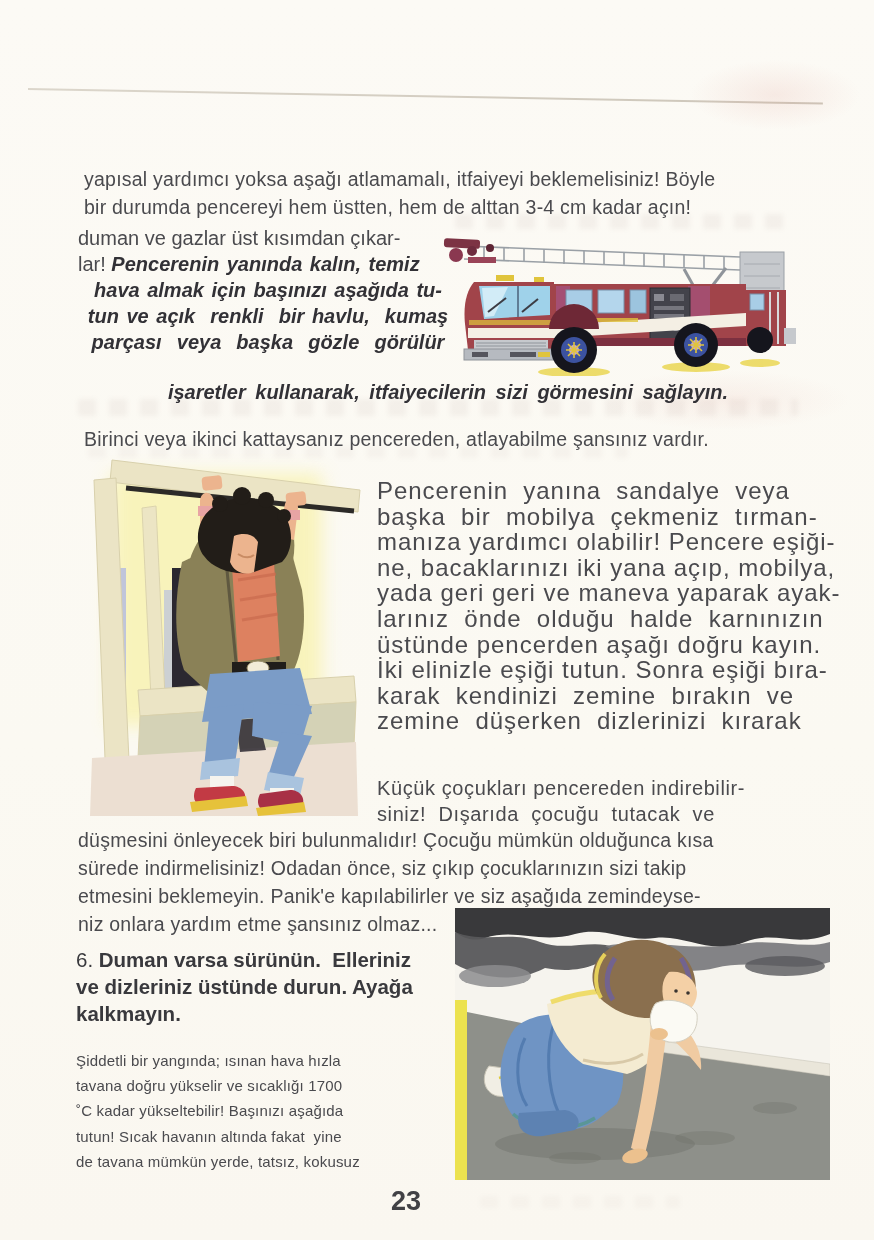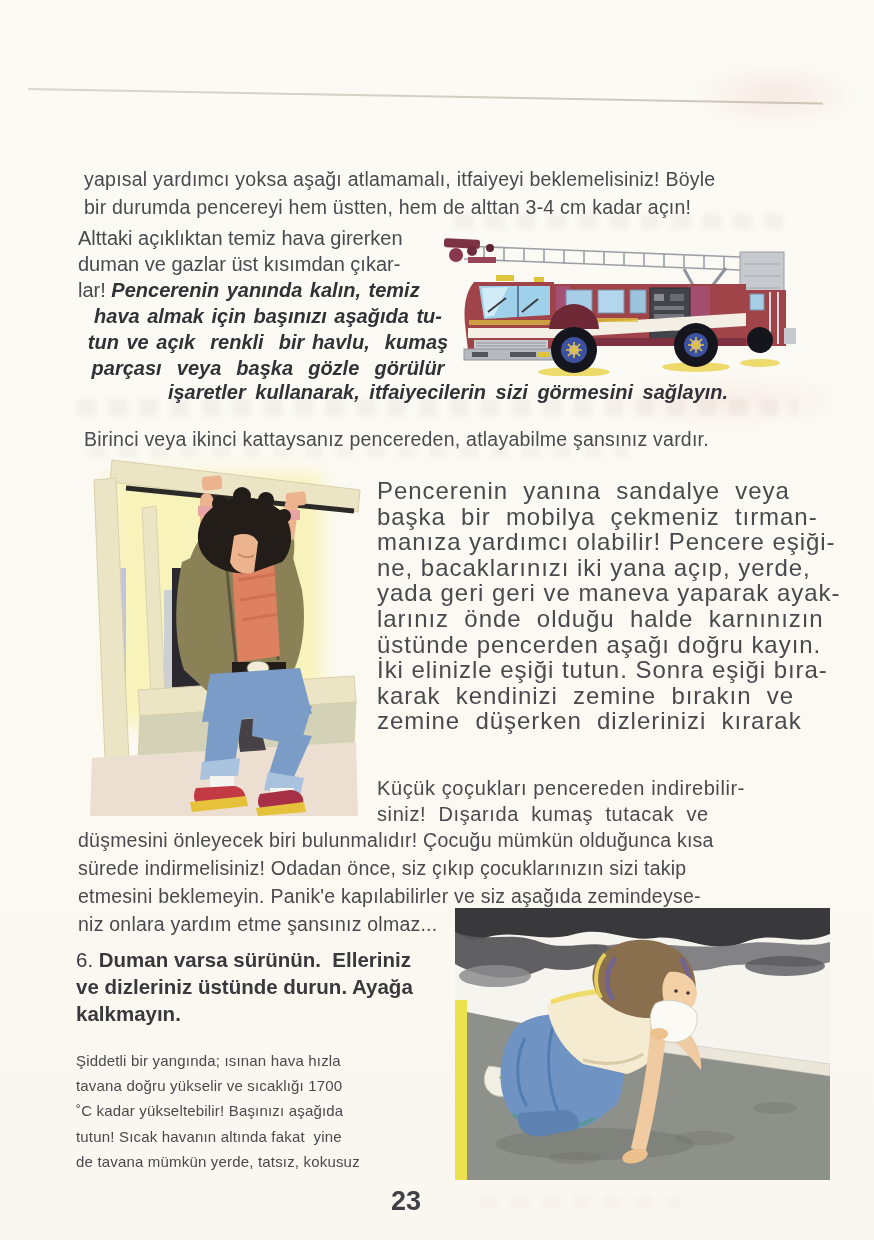--- a/index.html
+++ b/index.html
@@ -30,21 +30,20 @@
   <div class="tint" style="left:690px;top:60px;width:170px;height:70px;background:radial-gradient(closest-side,rgba(224,168,158,.20),rgba(224,168,158,0));"></div>
   <div class="tint" style="left:600px;top:370px;width:250px;height:60px;background:radial-gradient(closest-side,rgba(224,168,158,.14),rgba(224,168,158,0));"></div>
 
   <div class="tx reg" style="left:84px;top:166px;width:740px;line-height:27.5px;">
       <div class="tline">yapısal yardımcı yoksa aşağı atlamamalı, itfaiyeyi beklemelisiniz! Böyle</div>
       <div class="tline">bir durumda pencereyi hem üstten, hem de alttan 3-4 cm kadar açın!</div>
     </div>
 
   <div class="tx" style="left:78px;top:225px;width:380px;font-size:20px;line-height:26px;">
     <div>
-        <div class="tline">Alttaki açıklıktan temiz hava girerken</div>
         <div class="tline">duman ve gazlar üst kısımdan çıkar-</div>
       </div>
     <div class="tline"><span>lar! </span><span class="em" style="word-spacing:2px;">Pencerenin yanında kalın, temiz</span></div>
     <div class="em" style="word-spacing:2px;">
         <div class="tline">hava almak için başınızı aşağıda tu-</div>
         <div class="tline">tun ve açık  renkli  bir havlu,  kumaş</div>
         <div class="tline">parçası  veya  başka  gözle  görülür</div>
       </div>
   </div>
   <div class="tx em" style="left:78px;top:381px;width:740px;font-size:20px;word-spacing:4px;">işaretler  kullanarak,  itfaiyecilerin  sizi  görmesini  sağlayın.</div>
@@ -221,32 +220,32 @@
       <polygon points="104,352 160,346 162,356 106,362" fill="#e6c23a"></polygon>
       <path d="M174,344 C168,356 176,364 190,362 L216,356 C220,348 214,340 204,340 Z" fill="#a83046"></path>
       <polygon points="170,358 218,352 220,362 172,366" fill="#e6c23a"></polygon>
     </g>
   </svg>
 
   <div class="tx" style="left:377px;top:478px;width:450px;font-size:24px;line-height:25.6px;letter-spacing:.04em;">
       <div class="tline">Pencerenin  yanına  sandalye  veya</div>
       <div class="tline">başka  bir  mobilya  çekmeniz  tırman-</div>
       <div class="tline">manıza yardımcı olabilir! Pencere eşiği-</div>
-      <div class="tline">ne, bacaklarınızı iki yana açıp, yerde,</div>
+      <div class="tline">ne, bacaklarınızı iki yana açıp, mobilya,</div>
       <div class="tline">yada geri geri ve maneva yaparak ayak-</div>
       <div class="tline">larınız  önde  olduğu  halde  karnınızın</div>
       <div class="tline">üstünde pencerden aşağı doğru kayın.</div>
       <div class="tline">İki elinizle eşiği tutun. Sonra eşiği bıra-</div>
       <div class="tline">karak  kendinizi  zemine  bırakın  ve</div>
       <div class="tline">zemine  düşerken  dizlerinizi  kırarak</div>
     </div>
 
   <div class="tx" style="left:377px;top:775px;width:450px;font-size:20px;line-height:26px;letter-spacing:.03em;">
       <div class="tline">Küçük çoçukları pencereden indirebilir-</div>
-      <div class="tline">siniz!  Dışarıda  kumaş  tutacak  ve</div>
+      <div class="tline">siniz!  Dışarıda  çocuğu  tutacak  ve</div>
     </div>
   <div class="tx reg" style="left:78px;top:826px;width:760px;line-height:28px;">
       <div class="tline">düşmesini önleyecek biri bulunmalıdır! Çocuğu mümkün olduğunca kısa</div>
       <div class="tline">sürede indirmelisiniz! Odadan önce, siz çıkıp çocuklarınızın sizi takip</div>
       <div class="tline">etmesini beklemeyin. Panik'e kapılabilirler ve siz aşağıda zemindeyse-</div>
       <div class="tline">niz onlara yardım etme şansınız olmaz...</div>
     </div>
 
   <div class="tx" style="left:76px;top:946px;width:390px;font-size:20.5px;line-height:27px;font-weight:bold;color:#39393d;">
     <div class="tline"><span class="hnum">6. </span><span>Duman varsa sürünün.  Elleriniz</span></div>

